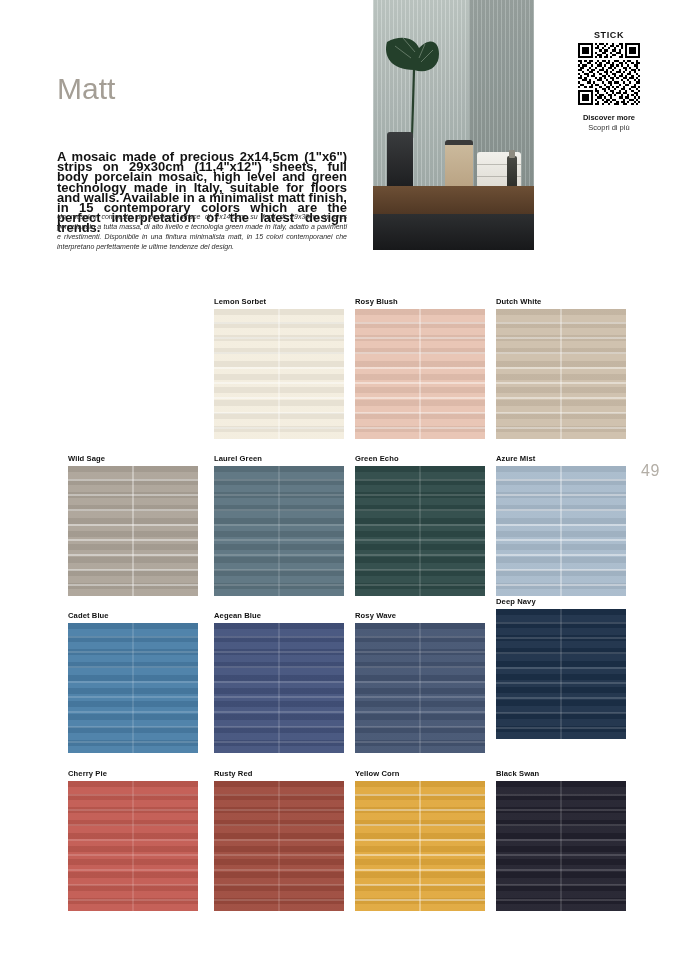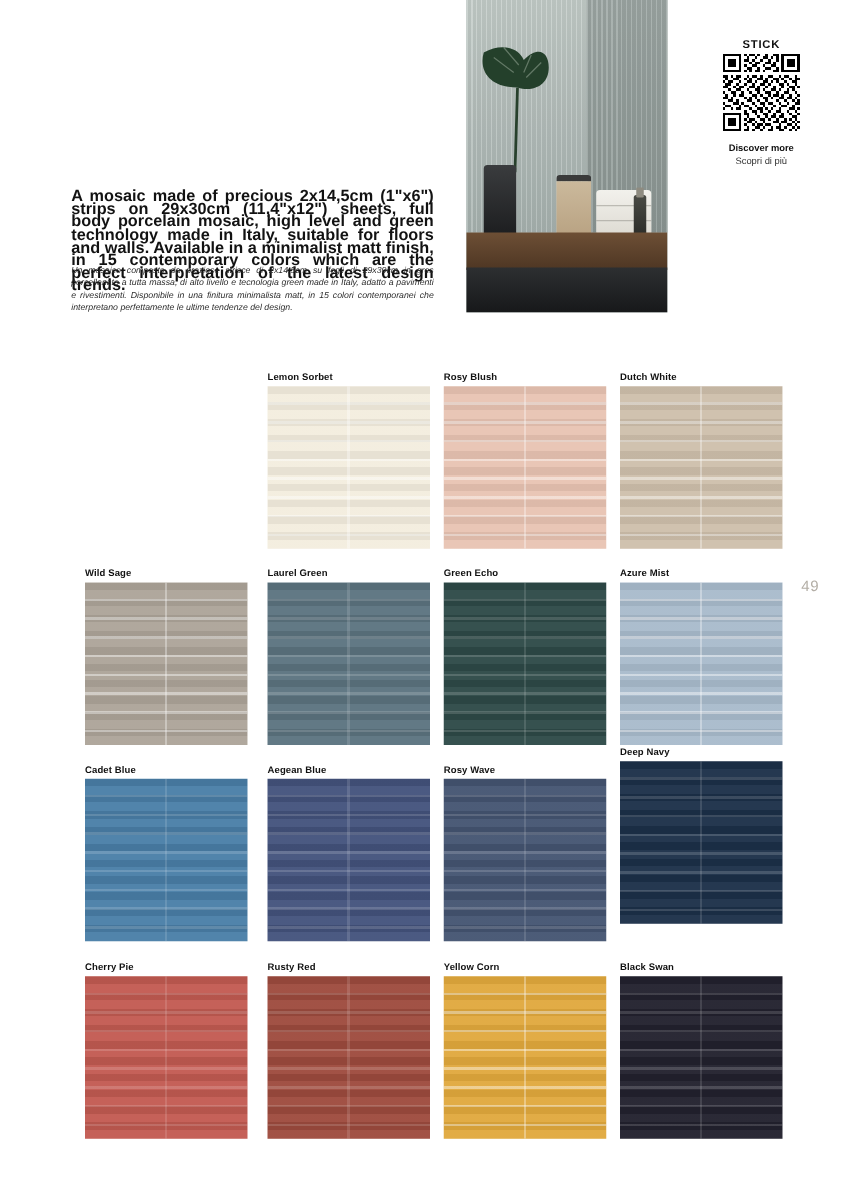--- a/index.html
+++ b/index.html
@@ -188,21 +188,21 @@
     font-weight: 400;
     color: #333;
     margin-top: 1px;
   }
 
   
   .page-number {
     position: absolute;
     left: 641px;
     top: 462px;
-    font-size: 12px;
+    font-size: 16px;
     color: #b3aea6;
     letter-spacing: 0.5px;
   }
 
   
   .swatch {
     position: absolute;
     width: 148px;
   }
   .swatch-label {
@@ -277,20 +277,21 @@
         rgba(0,0,0,0.07) 6px,
         rgba(255,255,255,0.04) 6px,
         rgba(255,255,255,0.04) 13px
       );
   }
 </style>
 </head>
 <body>
 
 <div class="title-block">
+  <span class="title-sub">Matt</span>
 </div>
 
 <div class="para-en">A mosaic made of precious 2x14,5cm (1"x6") strips on 29x30cm (11,4"x12") sheets, full body porcelain mosaic, high level and green technology made in Italy, suitable for floors and walls. Available in a minimalist matt finish, in 15 contemporary colors which are the perfect interpretation of the latest design trends.</div>
 <div class="para-it">Un mosaico composto da preziose strisce di 2x14,5cm su fogli di 29x30cm in gres porcellanato a tutta massa, di alto livello e tecnologia green made in Italy, adatto a pavimenti e rivestimenti. Disponibile in una finitura minimalista matt, in 15 colori contemporanei che interpretano perfettamente le ultime tendenze del design.</div>
 
 <div class="hero">
   <div class="hero-wall"></div>
   <div class="hero-wall-right"></div>
   <svg class="hero-leaf" viewBox="0 0 62 120">
     <path d="M31 120 L33 52" stroke="#27402c" stroke-width="2.2" fill="none"></path>

